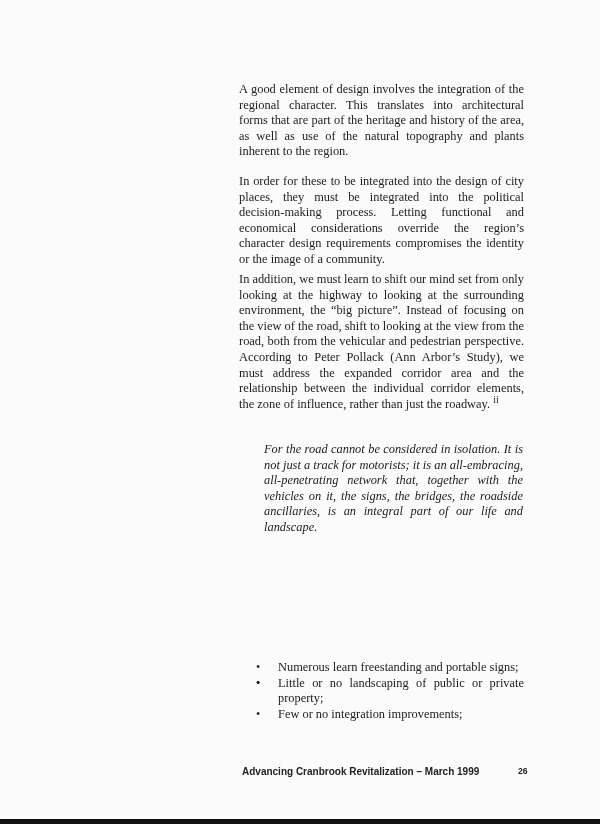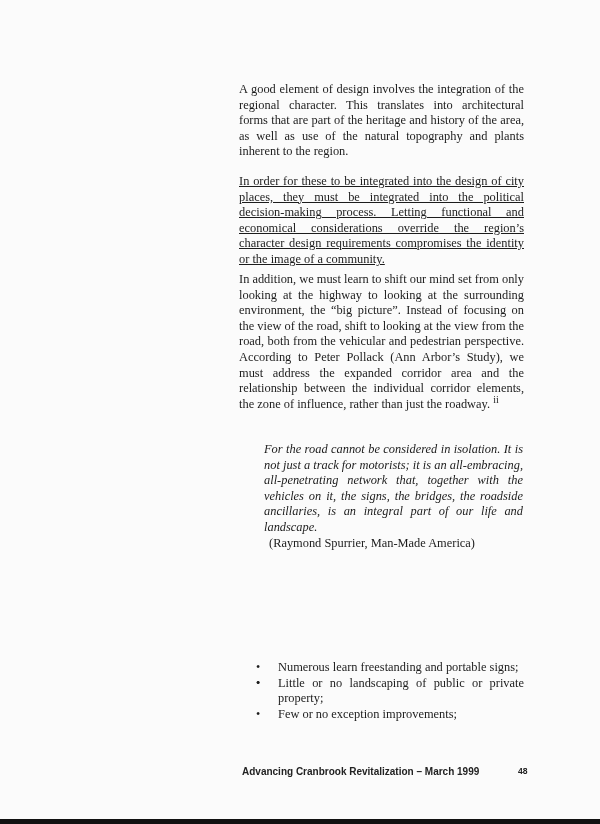--- a/index.html
+++ b/index.html
@@ -8,21 +8,21 @@
       background: #fbfbfb;
       font-family: "Liberation Serif", "DejaVu Serif", serif;
       color: #1c1c1c;
     }
     .page { position: absolute; left: 0; top: 0; width: 600px; height: 824px; }
     .para {
       position: absolute; left: 239px; width: 285px;
       font-size: 12.4px; line-height: 15.6px; text-align: justify; margin: 0;
     }
     #p1 { top: 82px; }
-    #p2 { top: 174px; text-decoration: underline; }
+    #p2 { top: 174px; }
     #p3 { top: 272px; }
     #p4 { top: 586px; }
     .fnref { font-size: 10px; vertical-align: super; line-height: 0; margin-top: 16px; }
     .quote {
       position: absolute; left: 264px; width: 259px; top: 442px;
       font-size: 12.4px; line-height: 15.6px; font-style: italic; text-align: justify; margin: 0;
     }
     .quote-attr {
       position: absolute; left: 269px; top: 536px;
       font-size: 12.4px; line-height: 15.6px; font-style: normal; margin: 0; white-space: nowrap;
@@ -52,27 +52,26 @@
   </style>
 </head>
 <body>
 
 <div class="page">
   <p class="para" id="p1">A good element of design involves the integration of the regional character. This translates into architectural forms that are part of the heritage and history of the area, as well as use of the natural topography and plants inherent to the region.</p>
   <p class="para" id="p2">In order for these to be integrated into the design of city places, they must be integrated into the political decision-making process. Letting functional and economical considerations override the region’s character design requirements compromises the identity or the image of a community.</p>
   <p class="para" id="p3"><span>In addition, we must learn to shift our mind set from only looking at the highway to looking at the surrounding environment, the “big picture”. Instead of focusing on the view of the road, shift to looking at the view from the road, both from the vehicular and pedestrian perspective. According to Peter Pollack (Ann Arbor’s Study), we must address the expanded corridor area and the relationship between the individual corridor elements, the zone of influence, rather than just the roadway.</span> <sup class="fnref">ii</sup></p>
 
   <p class="quote">For the road cannot be considered in isolation. It is not just a track for motorists; it is an all-embracing, all-penetrating network that, together with the vehicles on it, the signs, the bridges, the roadside ancillaries, is an integral part of our life and landscape.</p>
-  <p class="quote-attr">(Raymond Spurrier, Man-Made America)</p>
 
 
   <ul class="bullets">
     <li><span class="bullet-dot">•</span><span>Numerous learn freestanding and portable signs;</span></li>
     <li><span class="bullet-dot">•</span></li>
     <li><span class="bullet-dot">•</span><span>Little or no landscaping of public or private property;</span></li>
-    <li><span class="bullet-dot">•</span><span>Few or no exception improvements;</span></li>
+    <li><span class="bullet-dot">•</span><span>Few or no integration improvements;</span></li>
   </ul>
 
   <div class="footer-title">Advancing Cranbrook Revitalization – March 1999</div>
-  <div class="footer-page">48</div>
+  <div class="footer-page">26</div>
 
   <div class="bottom-band"></div>
 </div>
 
 </body></html>

